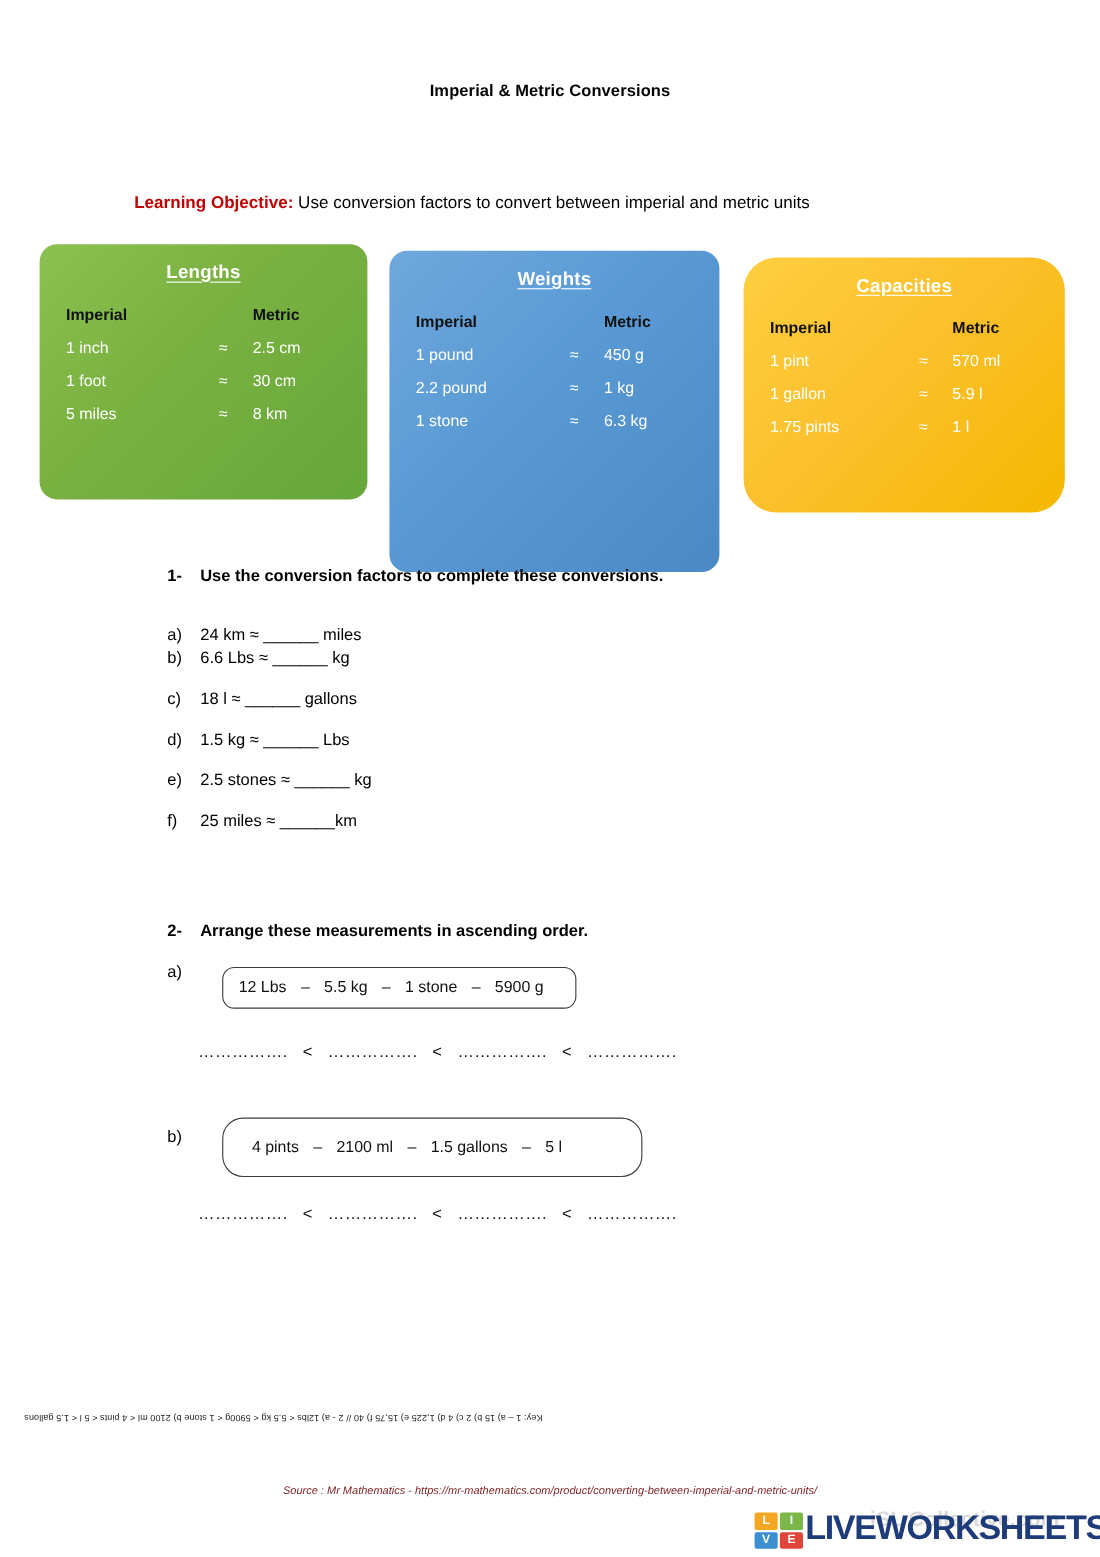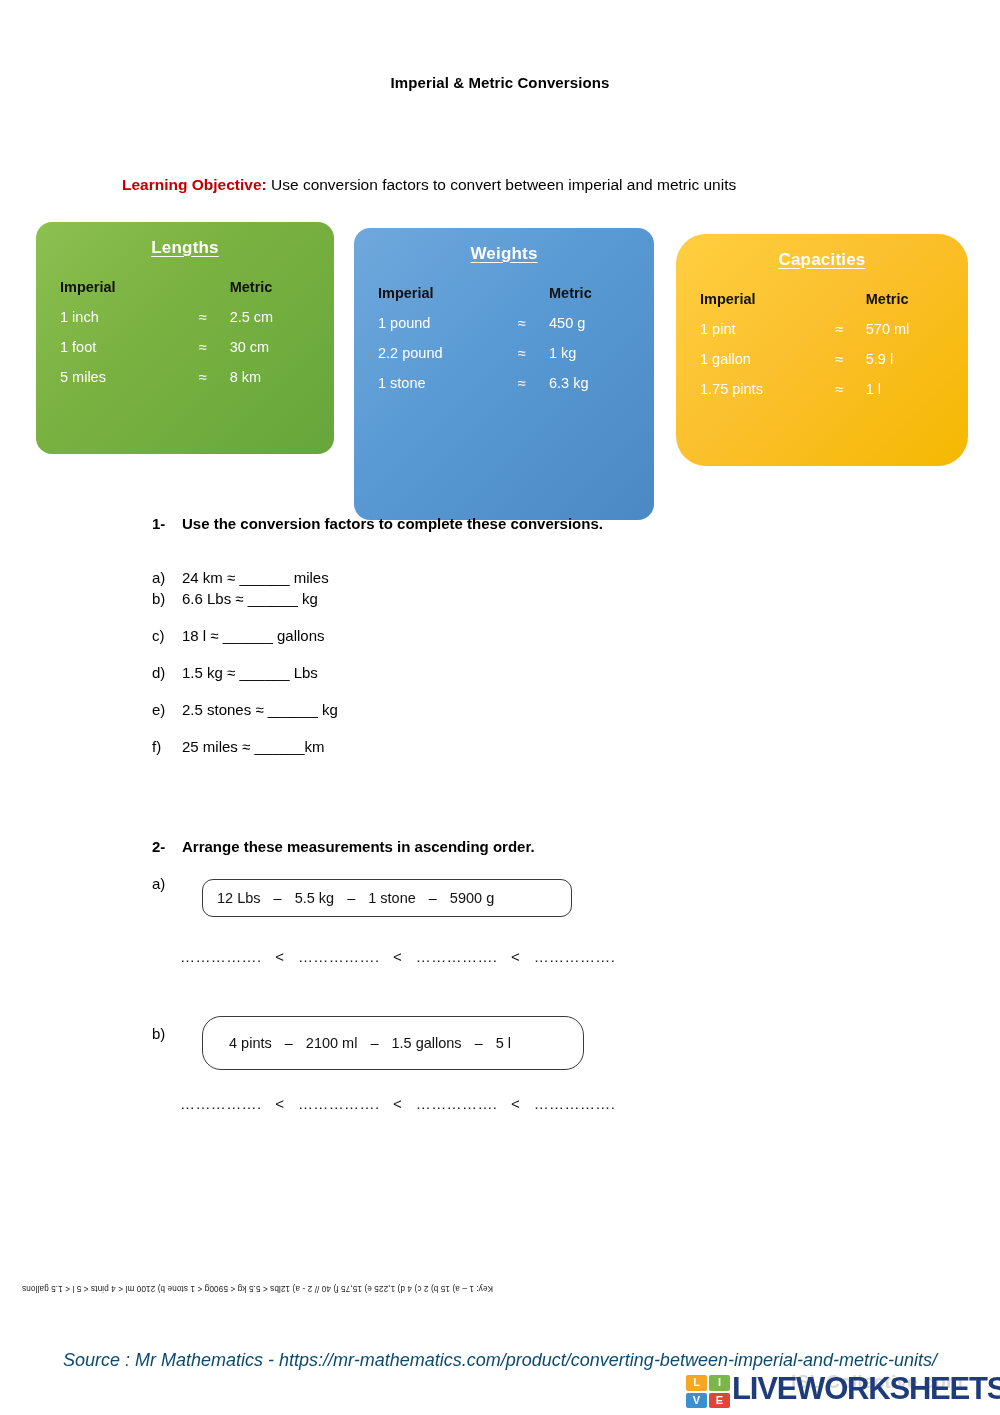--- a/index.html
+++ b/index.html
@@ -127,21 +127,21 @@
     position: absolute;
     border: 1.6px solid #3a3a3a;
     border-radius: 11px;
     background: #ffffff;
     font-size: 14.5px;
     display: flex;
     align-items: center;
     white-space: nowrap;
     color: #111;
   }
-  #box-a { top: 879px; left: 202px; width: 370px; height: 38px; padding: 0 14px; }
+  #box-a { top: 879px; left: 202px; width: 322px; height: 38px; padding: 0 14px; }
   #box-b { top: 1016px; left: 202px; width: 382px; height: 54px; padding: 0 26px; border-radius: 19px; }
   .m-item { display: inline-block; }
   .m-dash { display: inline-block; padding: 0 13px; color: #111; }
 
   .dots-line {
     position: absolute;
     font-size: 15px;
     letter-spacing: .4px;
     color: #111;
     white-space: nowrap;
@@ -167,22 +167,22 @@
   }
 
   
   .source-line {
     position: absolute;
     top: 1350px;
     left: 0;
     width: 1000px;
     text-align: center;
     font-style: italic;
-    font-size: 18px;
-    color: #0c4a6e;
+    font-size: 10px;
+    color: #7f1d1d;
   }
 
   
   .footer-logo {
     position: absolute;
     top: 1370px;
     left: 686px;
     width: 300px;
     height: 45px;
   }

